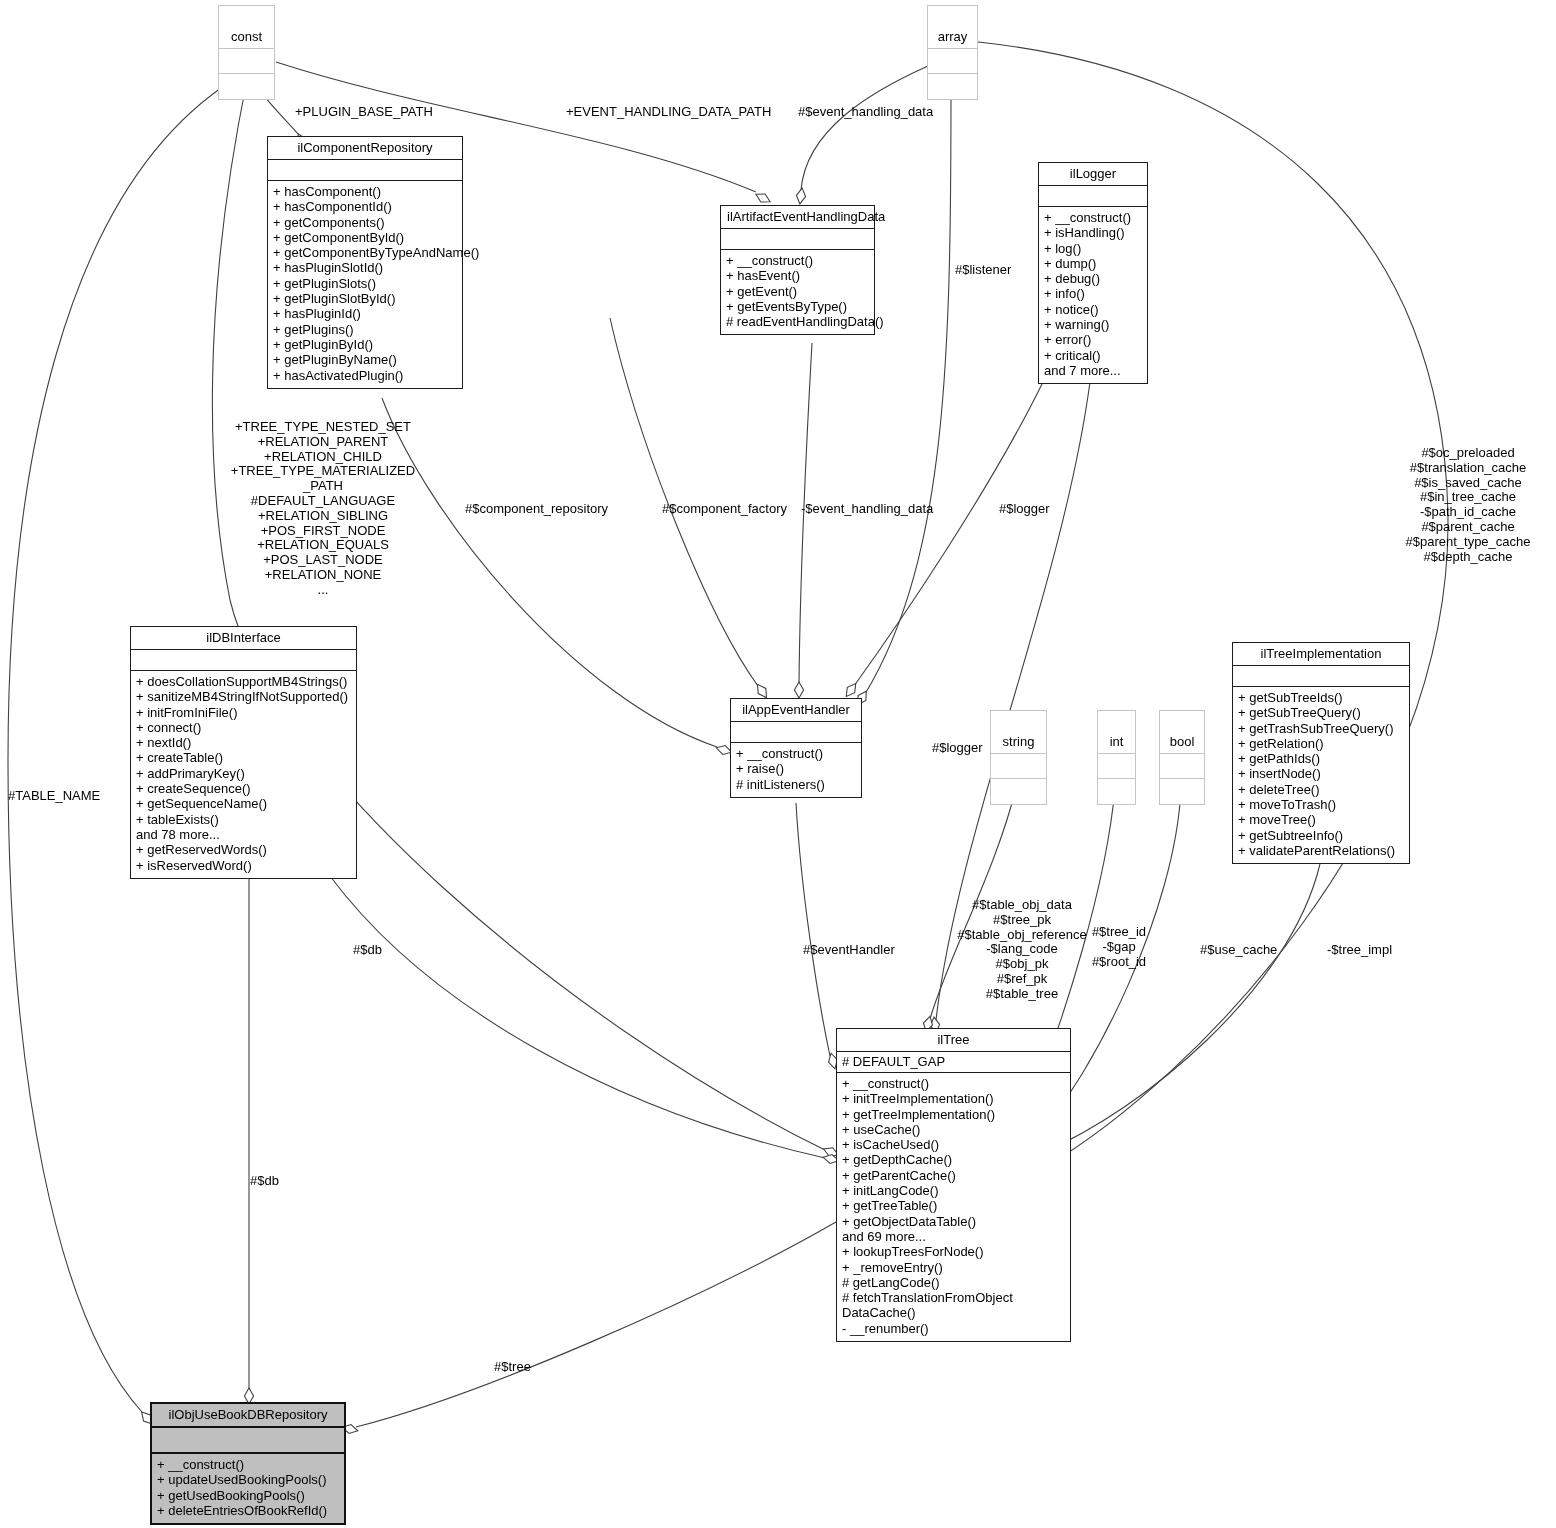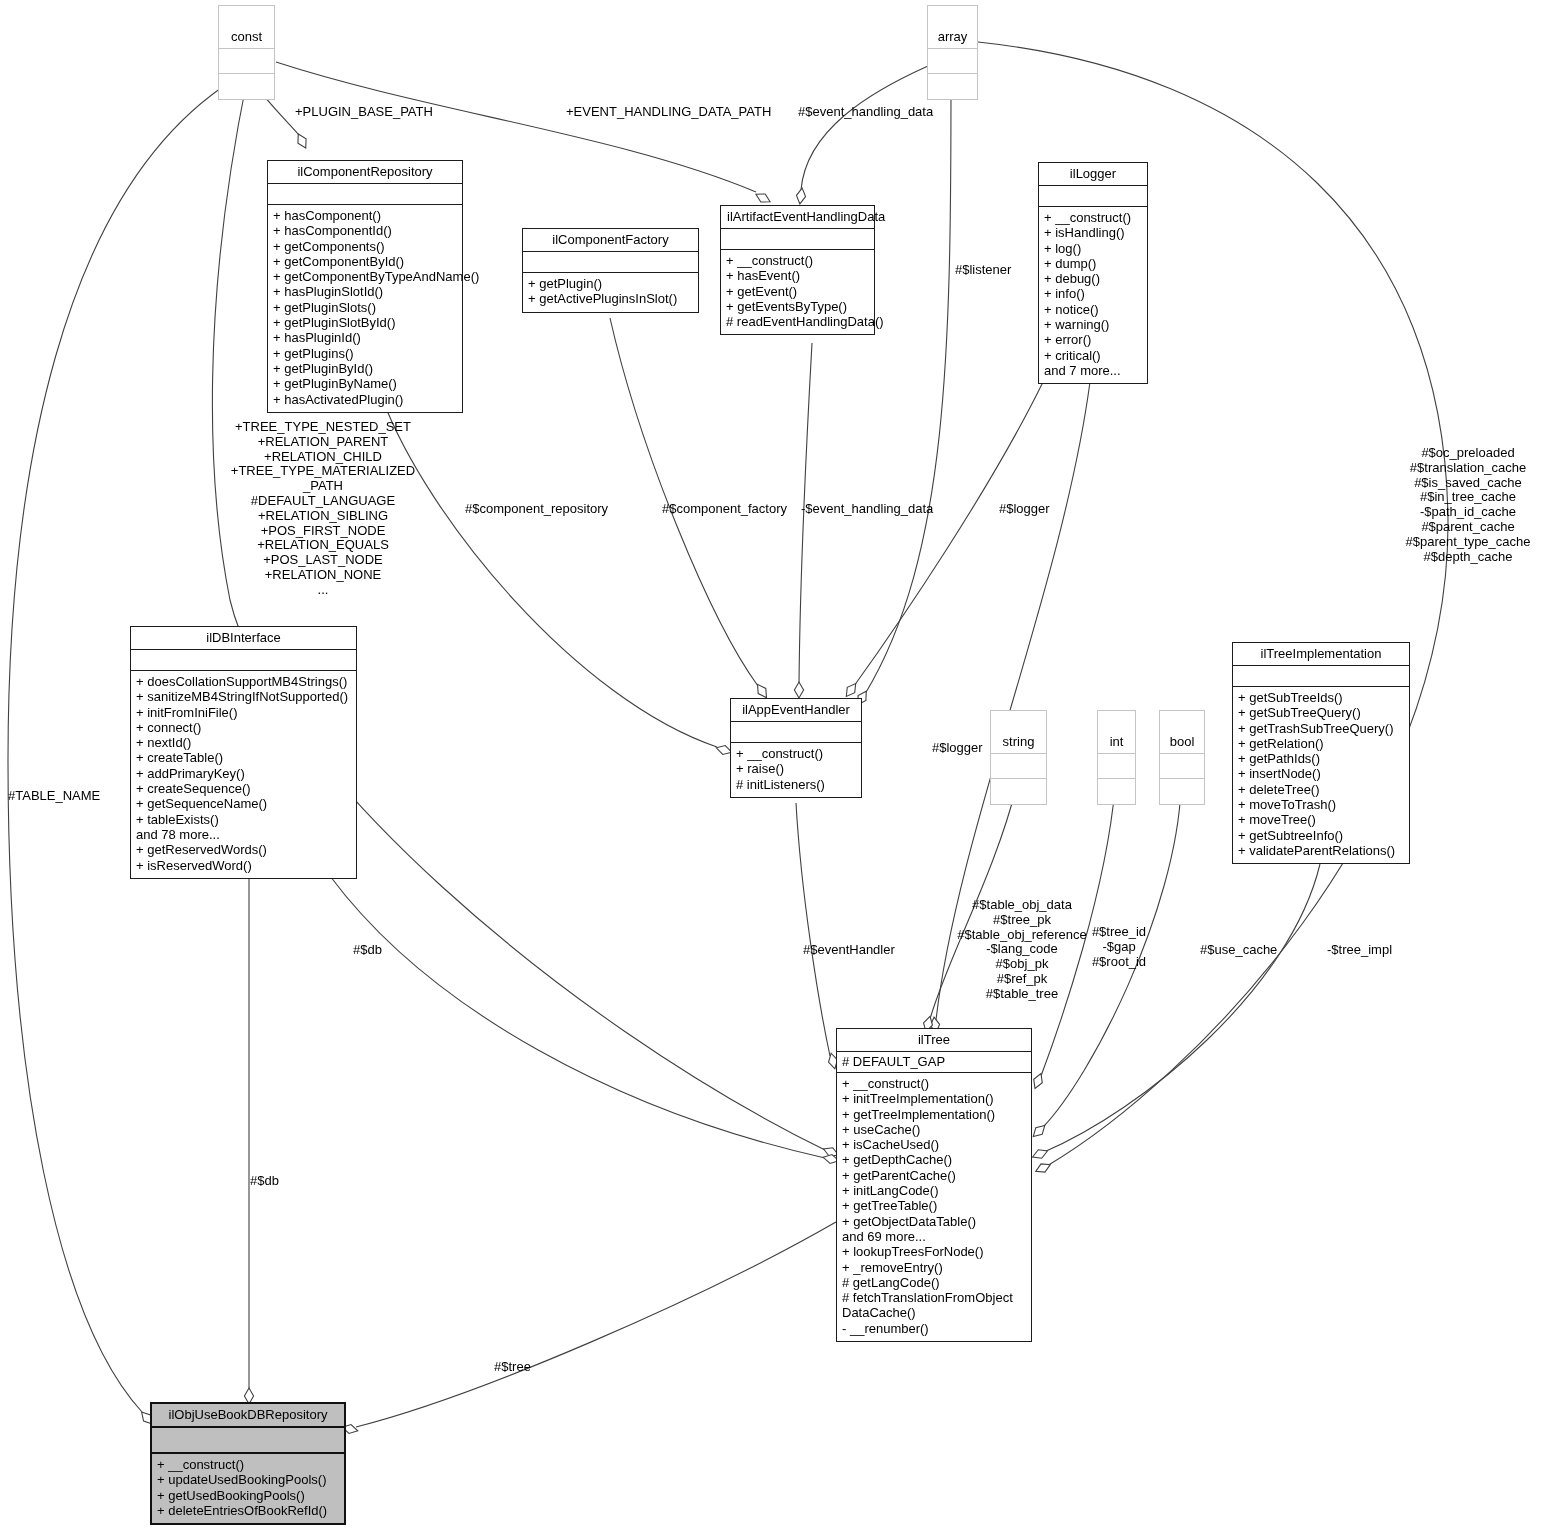--- a/index.html
+++ b/index.html
@@ -123,48 +123,40 @@
     <div class="node-attrs"></div>
     <div class="node-methods"></div>
   </div>
 
   <div class="node primitive" style="left:1159px; top:710px; width:46px;">
     <div class="node-title">bool</div>
     <div class="node-attrs"></div>
     <div class="node-methods"></div>
   </div>
 
-  <div class="node" style="left:267px; top:160px; width:196px;">
+  <div class="node" style="left:267px; top:136px; width:196px;">
     <div class="node-title">ilComponentRepository</div>
     <div class="node-attrs"></div>
     <div class="node-methods">
         <div>+ hasComponent()</div>
         <div>+ hasComponentId()</div>
         <div>+ getComponents()</div>
         <div>+ getComponentById()</div>
         <div>+ getComponentByTypeAndName()</div>
         <div>+ hasPluginSlotId()</div>
         <div>+ getPluginSlots()</div>
         <div>+ getPluginSlotById()</div>
         <div>+ hasPluginId()</div>
         <div>+ getPlugins()</div>
         <div>+ getPluginById()</div>
         <div>+ getPluginByName()</div>
         <div>+ hasActivatedPlugin()</div>
       </div>
   </div>
 
-  <div class="node" style="left:522px; top:228px; width:177px;">
-    <div class="node-title">ilComponentFactory</div>
-    <div class="node-attrs"></div>
-    <div class="node-methods">
-        <div>+ getPlugin()</div>
-        <div>+ getActivePluginsInSlot()</div>
-      </div>
-  </div>
 
   <div class="node" style="left:720px; top:205px; width:155px;">
     <div class="node-title">ilArtifactEventHandlingData</div>
     <div class="node-attrs"></div>
     <div class="node-methods">
         <div>+ __construct()</div>
         <div>+ hasEvent()</div>
         <div>+ getEvent()</div>
         <div>+ getEventsByType()</div>
         <div># readEventHandlingData()</div>
@@ -230,21 +222,21 @@
         <div>+ getPathIds()</div>
         <div>+ insertNode()</div>
         <div>+ deleteTree()</div>
         <div>+ moveToTrash()</div>
         <div>+ moveTree()</div>
         <div>+ getSubtreeInfo()</div>
         <div>+ validateParentRelations()</div>
       </div>
   </div>
 
-  <div class="node" style="left:836px; top:1028px; width:196px;">
+  <div class="node" style="left:836px; top:1028px; width:235px;">
     <div class="node-title">ilTree</div>
     <div class="node-attrs">
         <div># DEFAULT_GAP</div>
       </div>
     <div class="node-methods">
         <div>+ __construct()</div>
         <div>+ initTreeImplementation()</div>
         <div>+ getTreeImplementation()</div>
         <div>+ useCache()</div>
         <div>+ isCacheUsed()</div>

